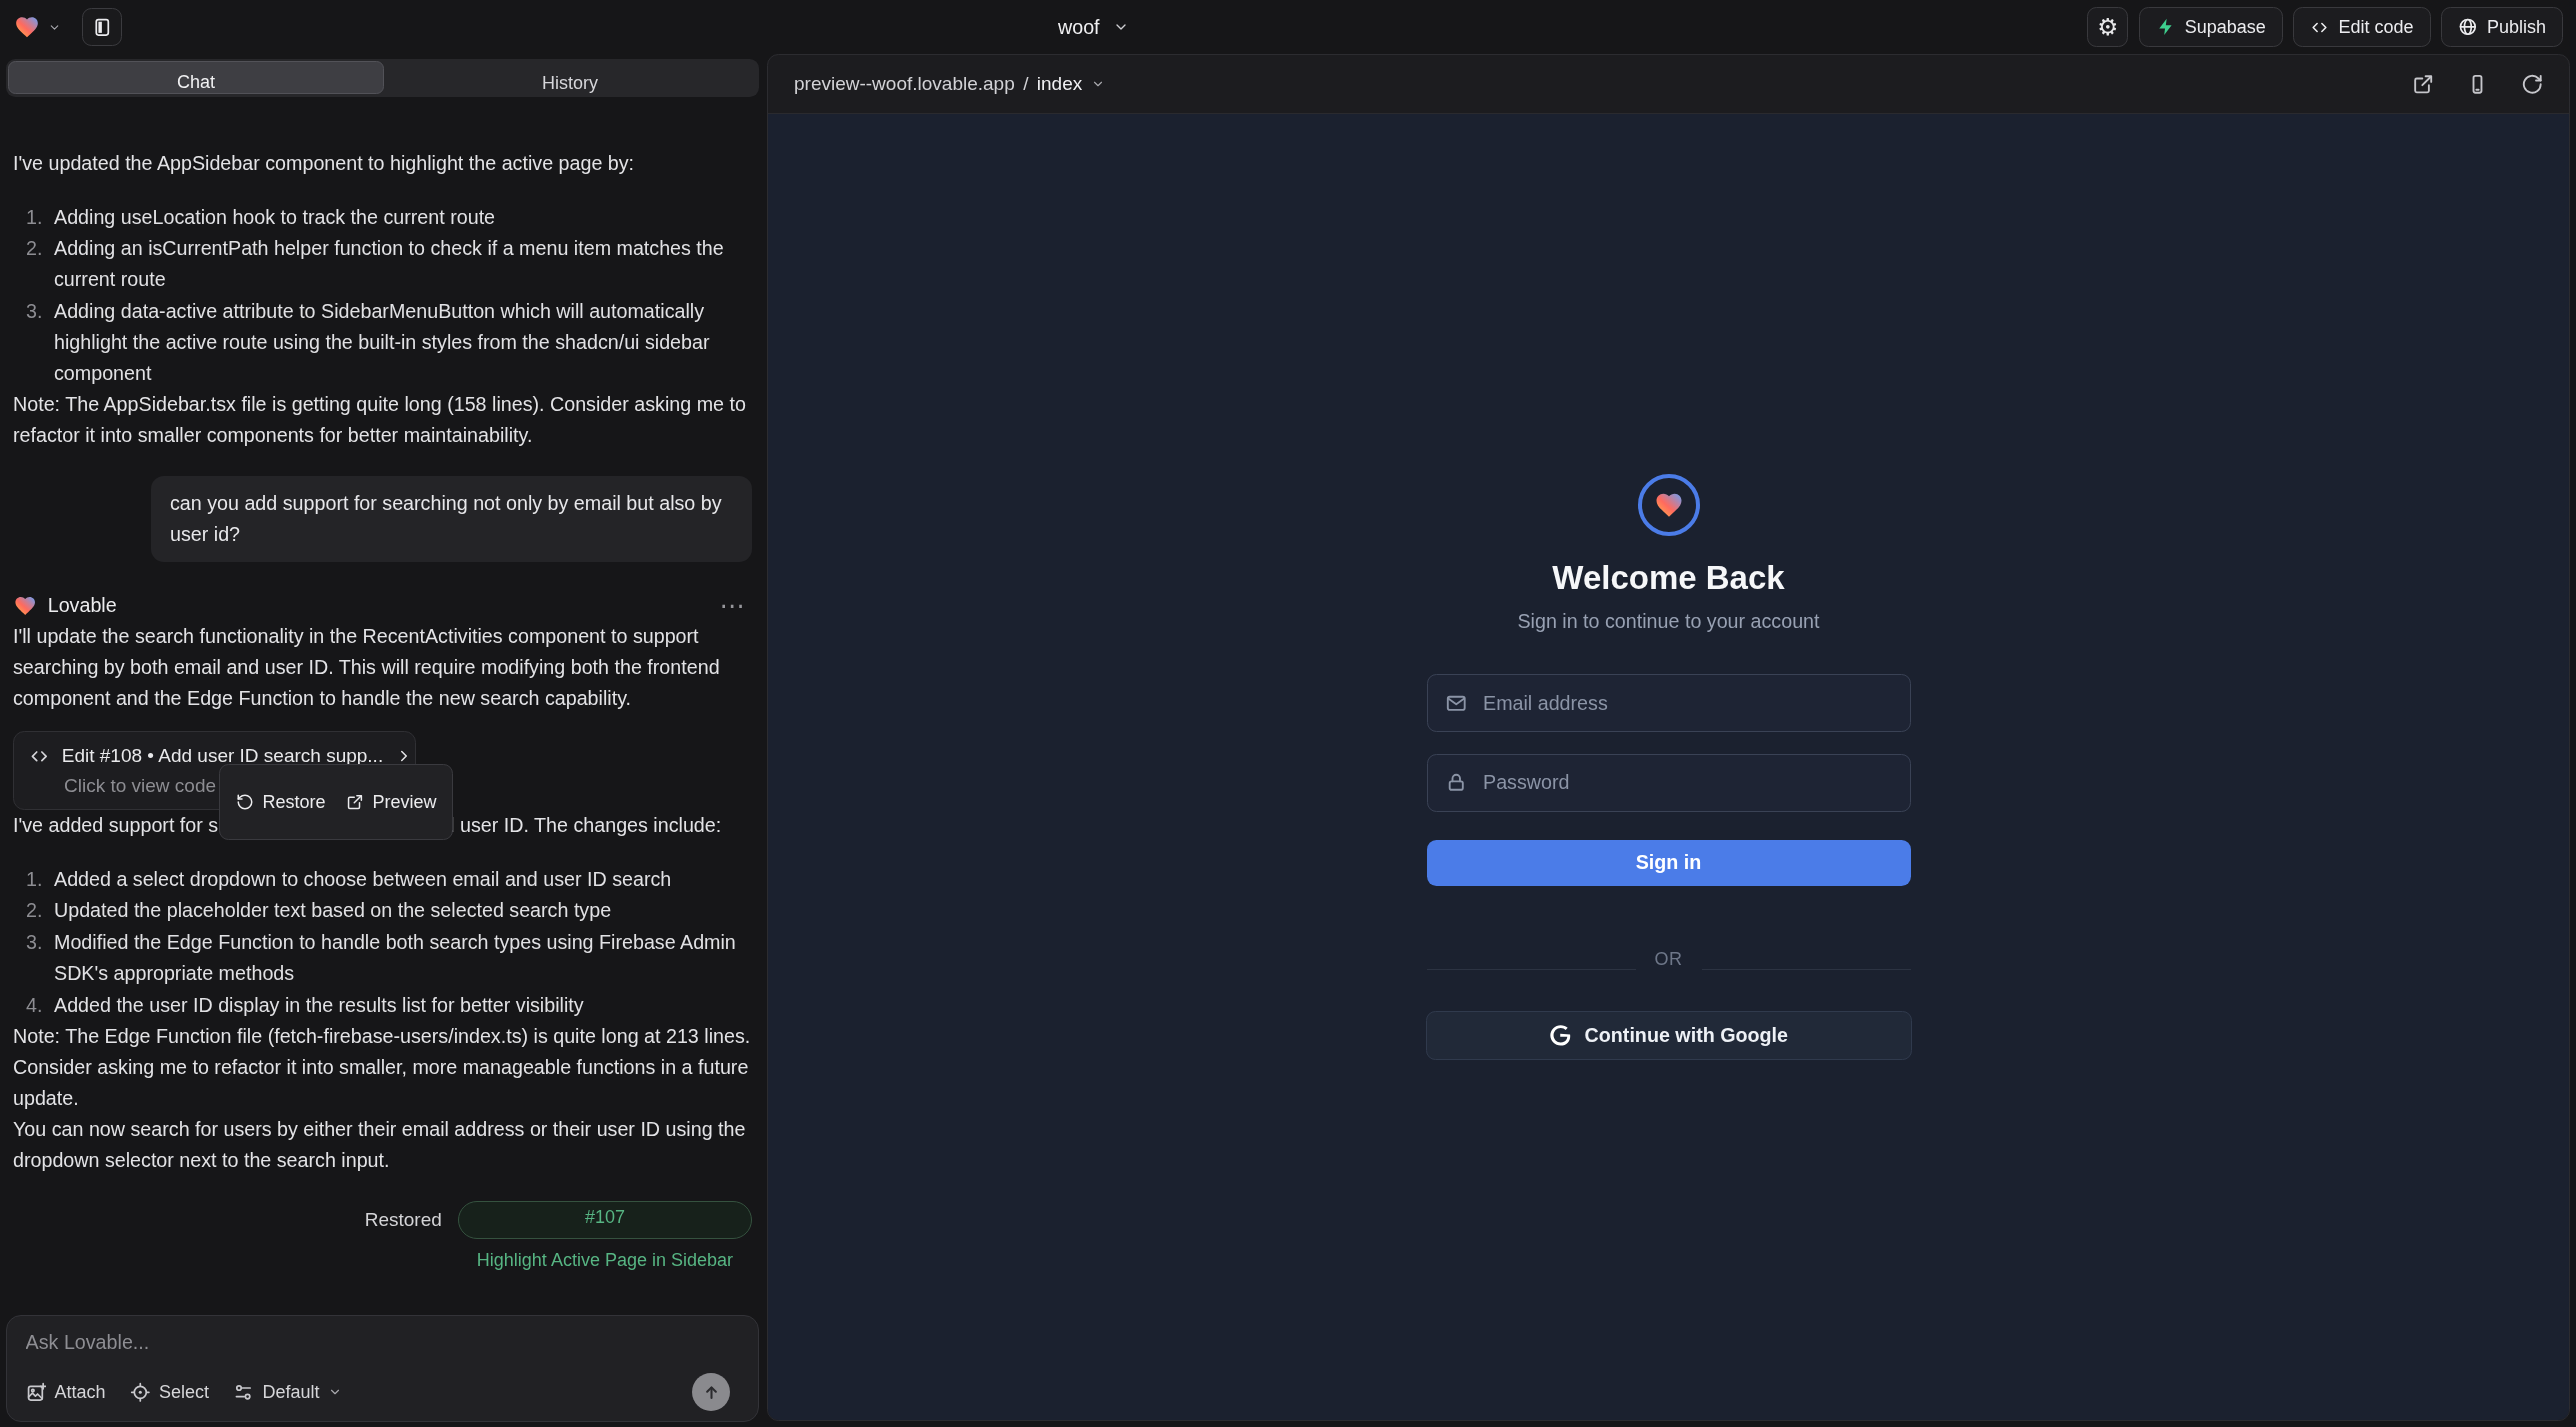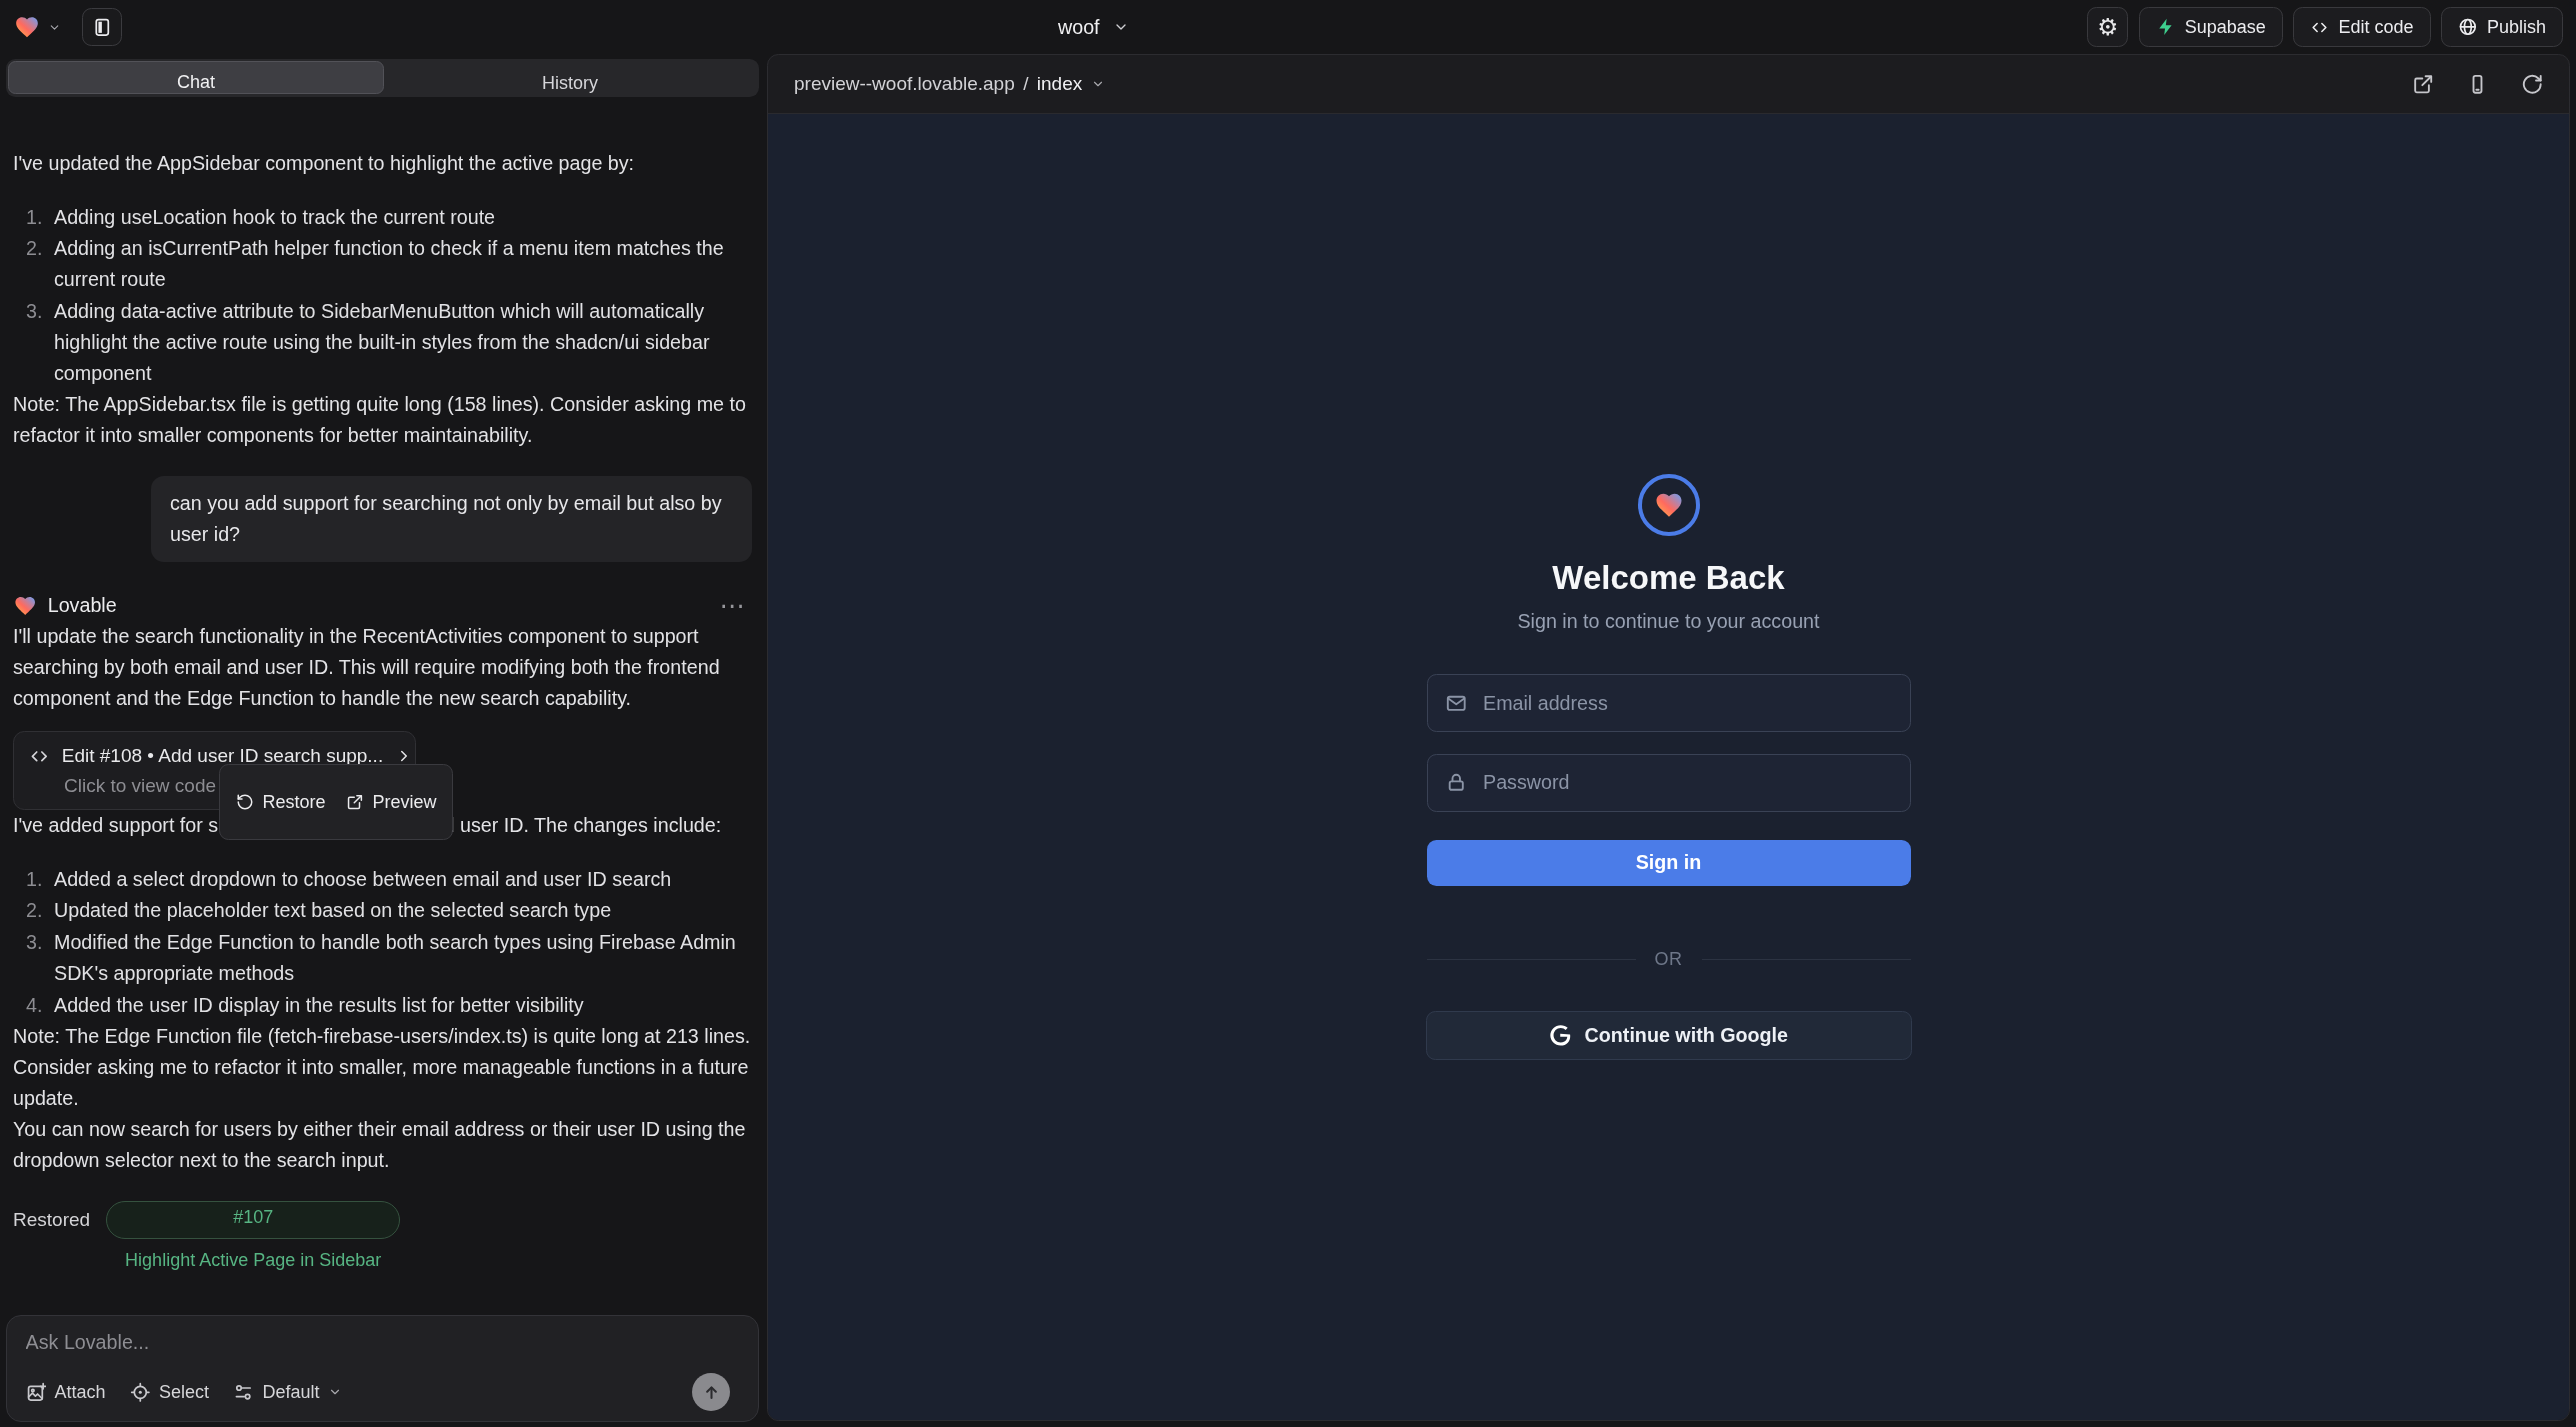--- a/index.html
+++ b/index.html
@@ -49,21 +49,21 @@
   .card-row1{display:flex;align-items:center;gap:12.2px;color:#e9e9eb;font-size:19px;line-height:24.4px;}
   .card-title{flex:1;white-space:nowrap;}
   .card-sub{margin-left:35px;margin-top:6.6px;color:#8d8d92;font-size:19px;line-height:22.5px;}
   .card-actions{position:absolute;left:205px;bottom:-31px;height:42px;display:flex;align-items:center;gap:20.6px;
                 background:#222225;border:0.9px solid #3a3a3f;border-radius:9.4px;padding:16px 16px;
                 font-size:18px;color:#ececee;white-space:nowrap;}
   .card-action{display:flex;align-items:center;gap:8.4px;cursor:pointer;}
   .p-summary{margin-top:60px;}
   .p-note2{margin-top:19px;}
   .p-outro{margin-top:19px;}
-  .restored-row{margin-top:24.4px;display:flex;align-items:center;gap:16px;}
+  .restored-row{margin-top:24.4px;display:flex;align-items:center;gap:16px;justify-content:flex-end;}
   .restored-label{font-size:19px;color:#d4d4d7;}
   .restored-badge{display:flex;align-items:center;gap:12.2px;height:36px;padding:0 18px;border-radius:937px;
                   border:0.9px solid #35523f;background:#17211b;color:#57b583;font-size:18px;cursor:pointer;flex-direction:column;}
 
   
   .composer{position:absolute;left:5.6px;right:5.6px;bottom:5.6px;height:107px;background:#212124;
             border:0.9px solid #333338;border-radius:15px;box-sizing:border-box;padding:14px 17px 11.3px;}
   .composer-input{width:96%;background:transparent;border:none;outline:none;color:#e8e8ea;font-size:19.7px;}
   .composer-input::placeholder{color:#8e8e93;}
   .composer-row{position:absolute;left:19px;right:28px;bottom:10.3px;display:flex;align-items:center;gap:24.4px;
@@ -92,21 +92,21 @@
              display:flex;align-items:center;justify-content:center;}
   .auth-title{margin-top:22.5px;font-size:33px;font-weight:bold;color:#f6f7f9;line-height:39px;}
   .auth-sub{margin-top:11.3px;font-size:19.7px;color:#98a1b3;line-height:24.4px;}
   .field{margin-top:41px;width:100%;height:58px;border:0.9px solid #3a4255;border-radius:9.4px;background:#1e2434;
          display:flex;align-items:center;gap:14px;padding:0 17px;box-sizing:border-box;color:#8b94a6;}
   .field.pw{margin-top:21.6px;}
   .field input{flex:1;background:transparent;border:none;outline:none;font-size:19.7px;color:#dfe4ee;}
   .field input::placeholder{color:#8b94a6;}
   .signin-btn{margin-top:28px;width:100%;height:46px;border:none;border-radius:9.4px;background:#4b7ce8;
               color:#ffffff;font-size:19.7px;font-weight:600;display:flex;align-items:center;justify-content:center;cursor:pointer;}
-  .divider{margin-top:63px;width:100%;display:flex;align-items:center;gap:19px;color:#6e7789;font-size:18px;letter-spacing:0.5px;}
+  .divider{margin-top:63px;width:100%;display:flex;align-items:flex-end;gap:19px;color:#6e7789;font-size:18px;letter-spacing:0.5px;}
   .divider::before,.divider::after{content:"";flex:1;height:0.9px;background:#2c3342;}
   .google-btn{margin-top:41px;width:100%;height:47px;border:0.9px solid #303a4d;border-radius:9.4px;background:#212938;
               color:#eef1f6;font-size:19.7px;font-weight:600;display:flex;align-items:center;justify-content:center;
               gap:14px;cursor:pointer;}
 </style>
 </head>
 <body>
 
 <div class="topbar">
   <div class="brand">

